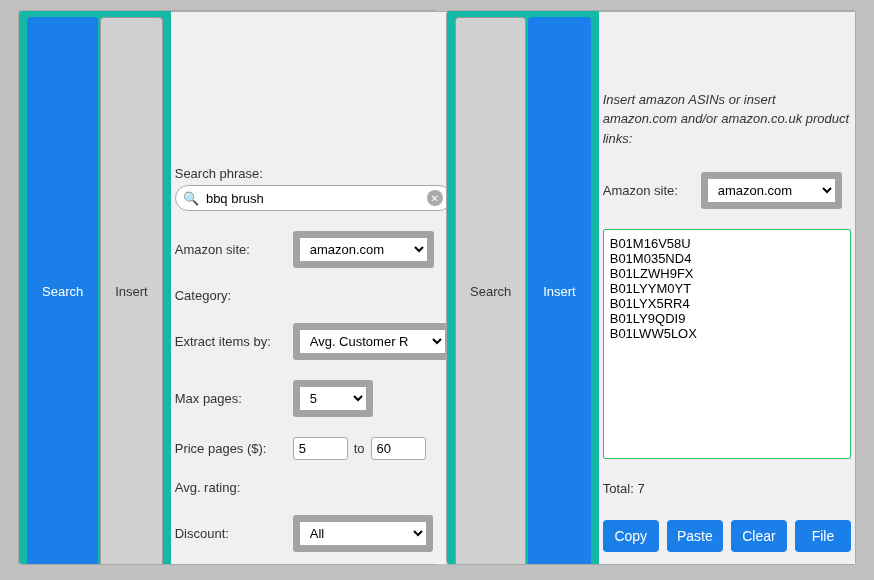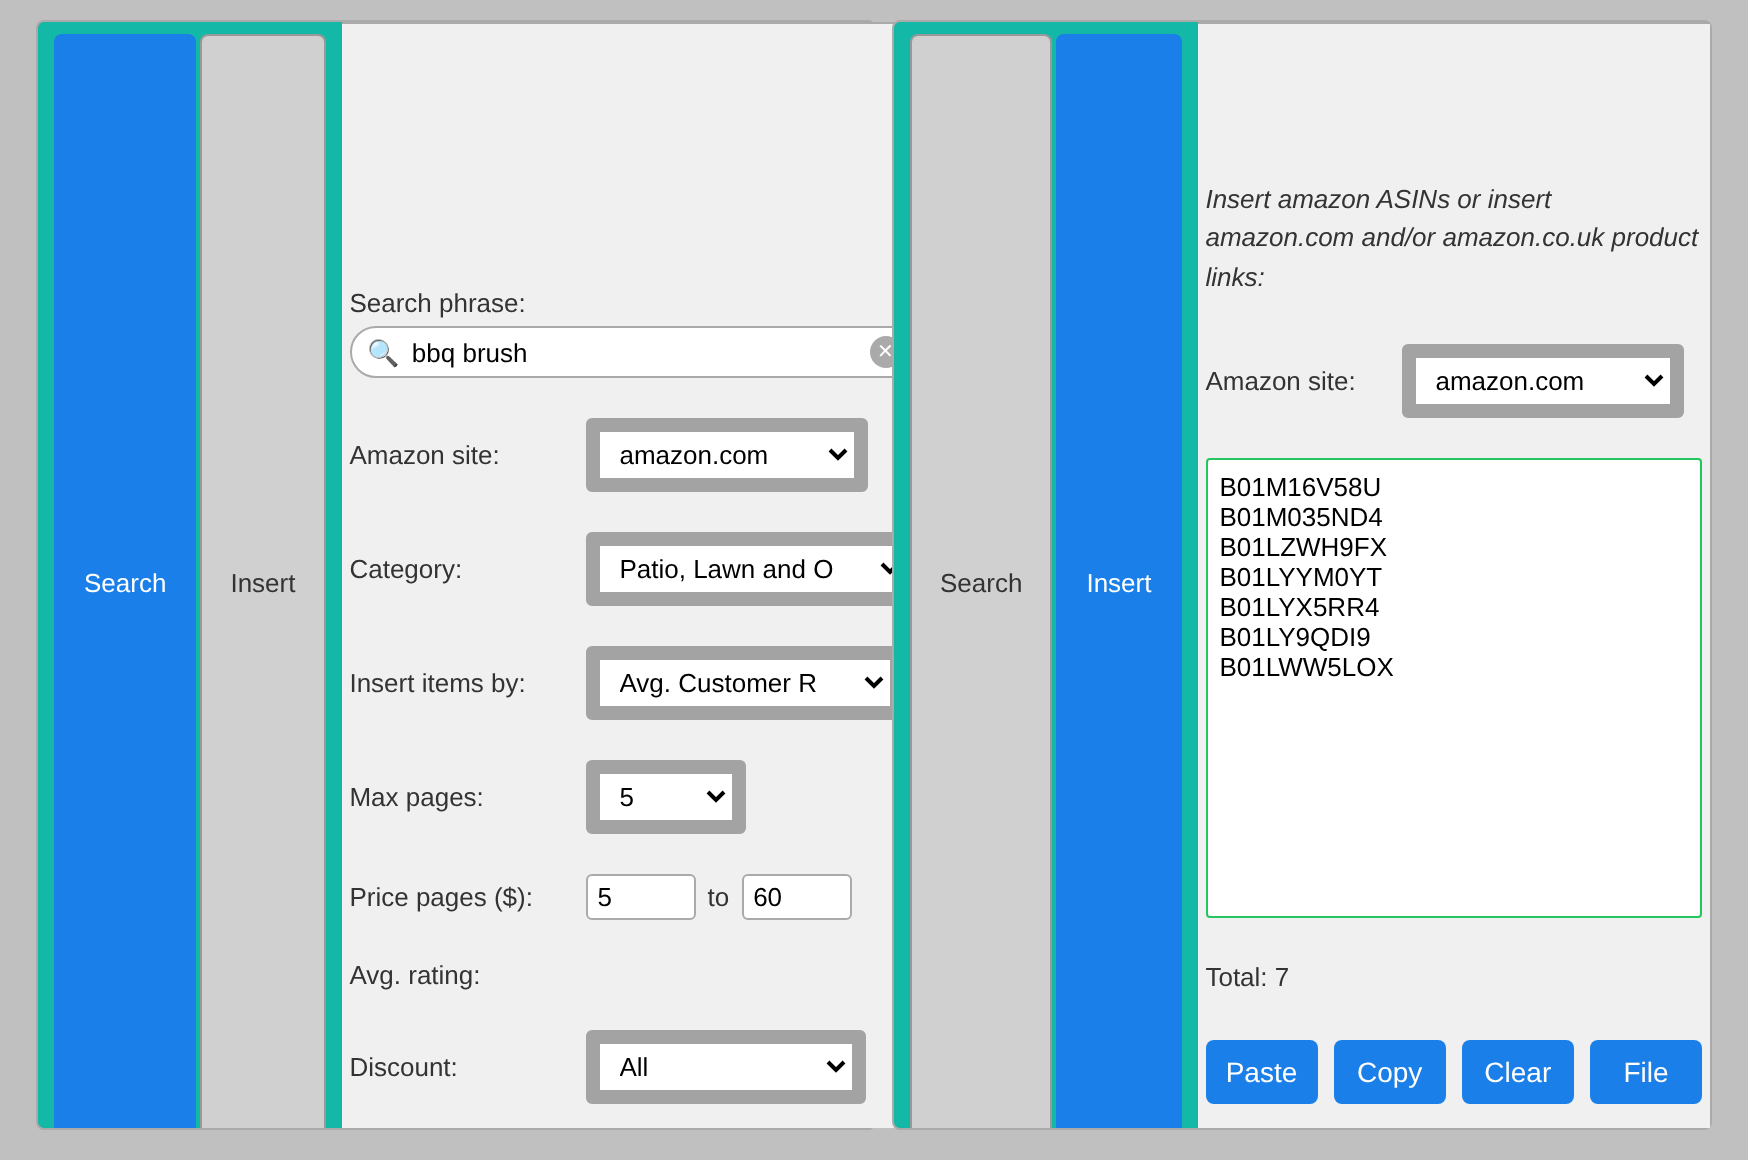--- a/index.html
+++ b/index.html
@@ -243,30 +243,24 @@
         <option>amazon.com</option>
         <option>amazon.co.uk</option>
         <option>amazon.ca</option>
         <option>amazon.de</option>
         <option>amazon.fr</option>
       </select>
     </div>
 
     <div class="field-row">
       <span class="field-label">Category:</span>
-      <select>
-        <option>Patio, Lawn and O</option>
-        <option>All</option>
-        <option>Home &amp; Kitchen</option>
-        <option>Sports &amp; Outdoors</option>
-      </select>
-    </div>
-
-    <div class="field-row">
-      <span class="field-label">Insert items by:</span>
+    </div>
+
+    <div class="field-row">
+      <span class="field-label">Extract items by:</span>
       <select>
         <option>Avg. Customer R</option>
         <option>Price</option>
         <option>Relevance</option>
         <option>Featured</option>
       </select>
     </div>
 
     <div class="field-row">
       <span class="field-label">Max pages:</span>
@@ -325,19 +319,19 @@
 B01M035ND4
 B01LZWH9FX
 B01LYYM0YT
 B01LYX5RR4
 B01LY9QDI9
 B01LWW5LOX</textarea>
 
     <div class="total-label">Total: 7</div>
 
     <div class="action-buttons">
+      <button class="action-btn">Copy</button>
       <button class="action-btn">Paste</button>
-      <button class="action-btn">Copy</button>
       <button class="action-btn">Clear</button>
       <button class="action-btn">File</button>
     </div>
   </div>
 </div>
 
 </body></html>

